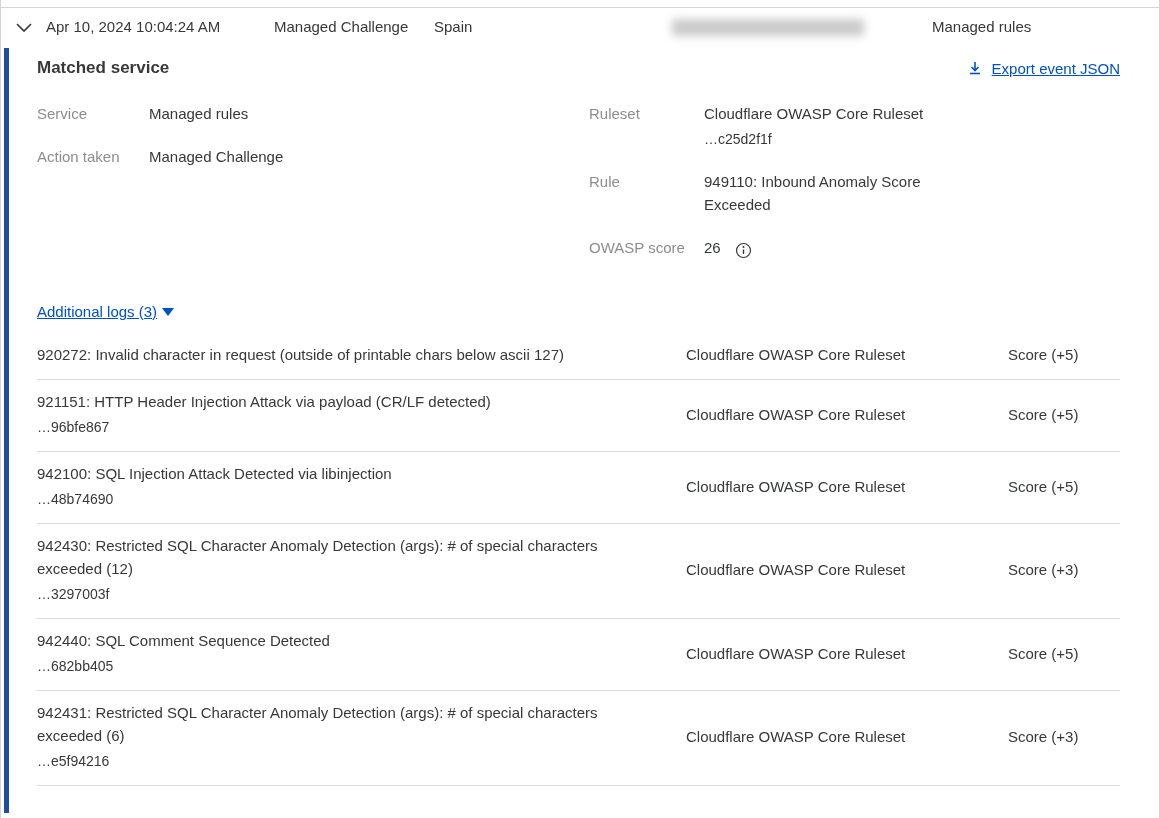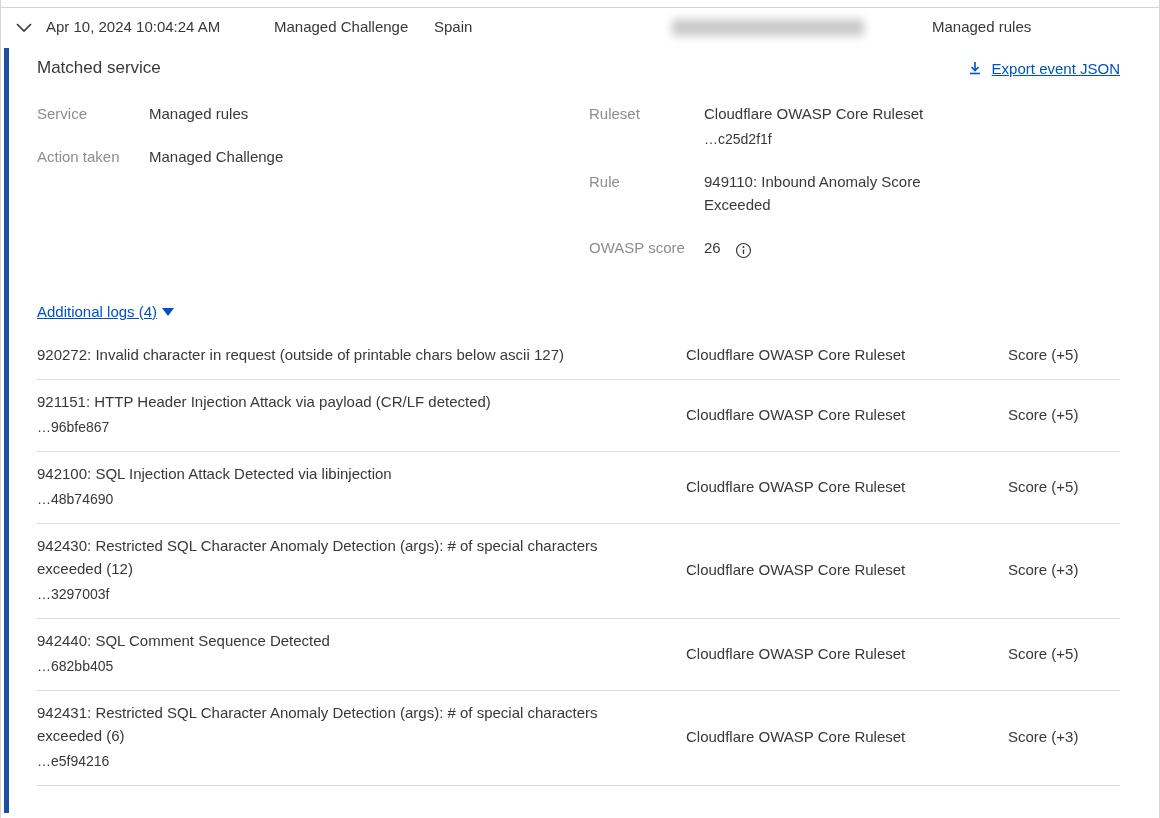--- a/index.html
+++ b/index.html
@@ -18,21 +18,21 @@
   .c-country { left:432px; }
   .c-service { left:930px; }
   .redacted  { position:absolute; top:11px; left:670px; width:192px; height:17px;
                background:#b9b9b9; border-radius:3px; filter:blur(4px); opacity:.75; }
 
   
   .panel { position:absolute; top:48px; left:1px; right:1px; bottom:0; padding:10px 38px 0 35px; }
   .panel::before { content:""; position:absolute; left:2px; top:0; bottom:5px; width:5px; background:#1d4f9e; }
 
   .panel-head { display:flex; justify-content:space-between; align-items:center; }
-  .panel-title { font-size:17px; font-weight:400; color:#36393a; }
+  .panel-title { font-size:17px; font-weight:700; color:#36393a; }
   a.link { color:#0051c3; text-decoration:underline; font-size:15px; cursor:pointer;text-align:right; }
   .export { display:flex; align-items:center; gap:9px; }
   .export svg { display:block; }
 
   .details { display:flex; margin-top:24px; }
   .col-left { width:552px; flex-shrink:0; }
   .col-right { flex:1; }
   .detail { display:flex; font-size:15px; line-height:23px; margin-bottom:20px; }
   .lbl { color:#8d8d8d; width:112px; flex-shrink:0; }
   .col-right .lbl { width:115px; }
@@ -121,21 +121,21 @@
                 <circle cx="8.5" cy="5" r="1" fill="#36393a"></circle>
                 <path d="M8.5 7.5 v4.5" stroke="#36393a" stroke-width="1.4"></path>
               </svg>
             </span>
           </span>
         </div>
       </div>
     </div>
 
     <a class="link additional">
-      <span>Additional logs (4)</span>
+      <span>Additional logs (3)</span>
       <span class="caret"></span>
     </a>
 
     <div class="logtable">
 
       <div class="logrow">
         <div class="desc">
           <span>920272: Invalid character in request (outside of printable chars below ascii 127)</span>
         </div>
         <div class="mid">Cloudflare OWASP Core Ruleset</div>

